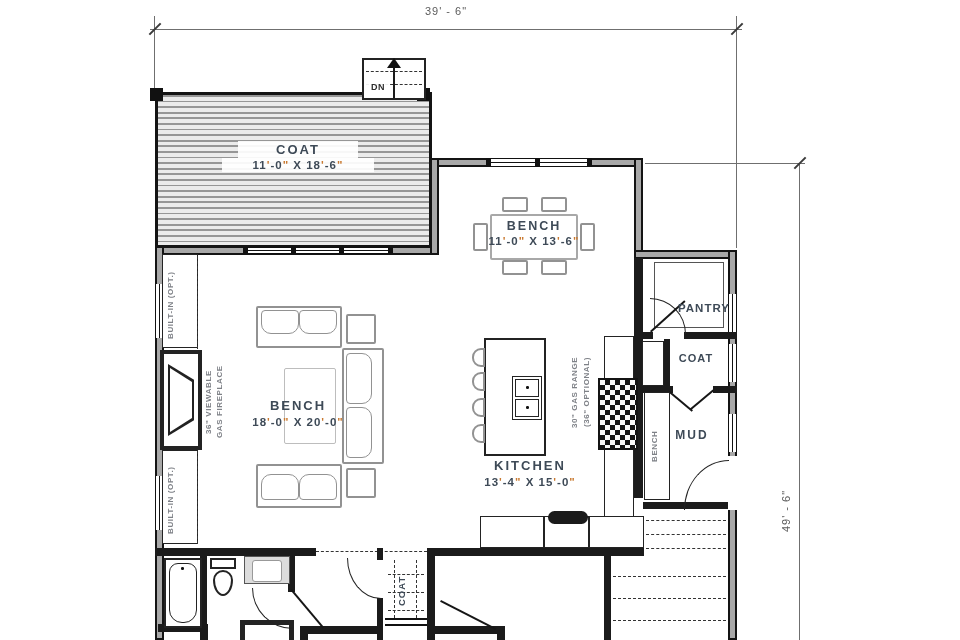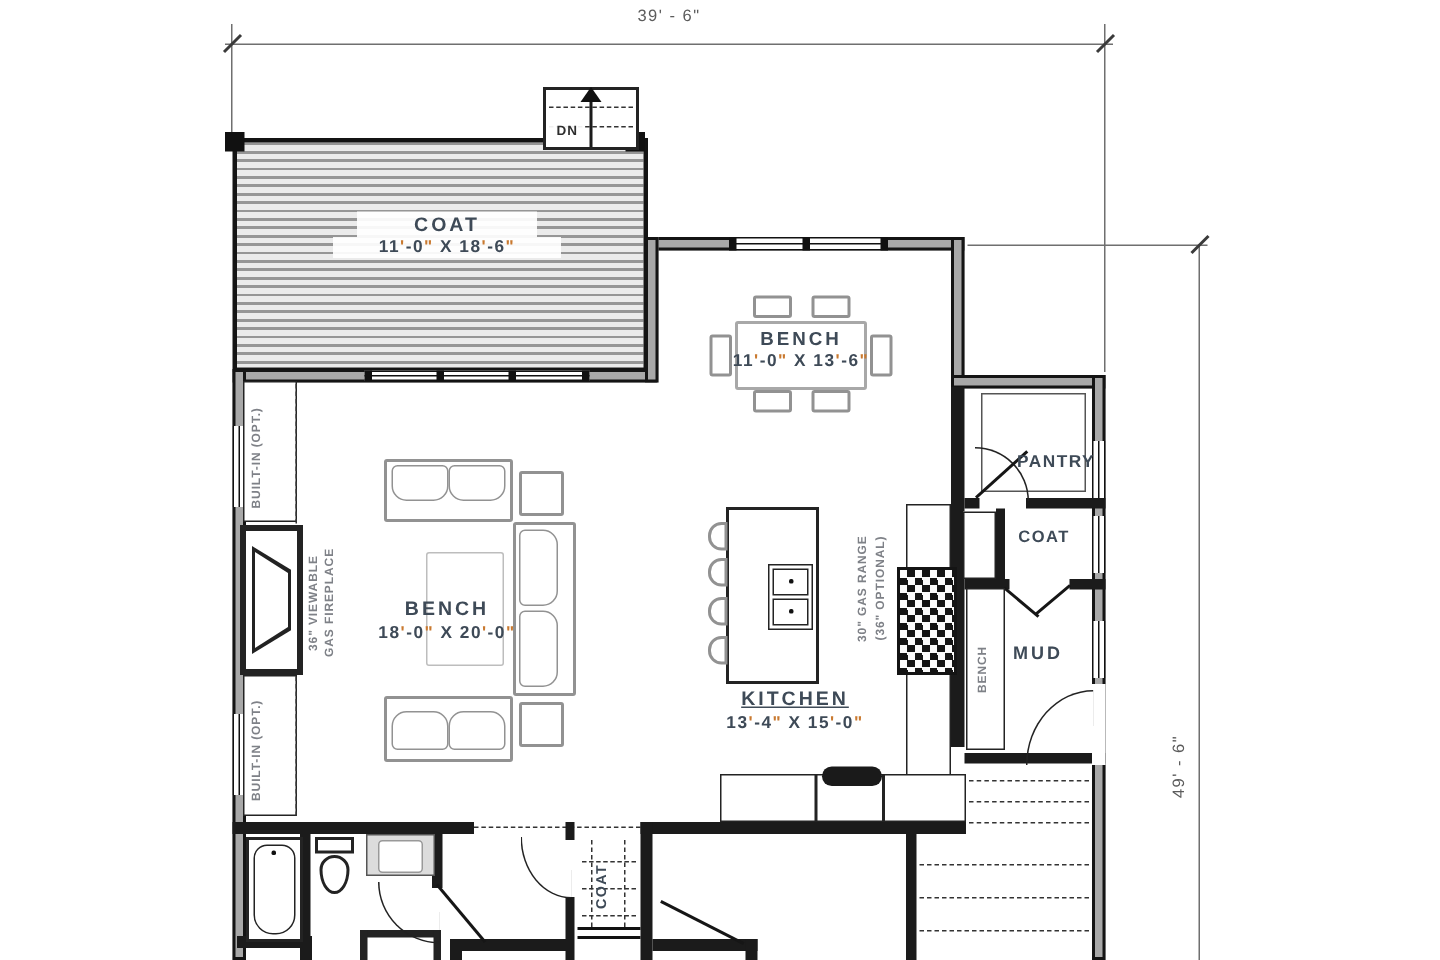--- a/index.html
+++ b/index.html
@@ -175,21 +175,21 @@
   <div class="dot" style="left:526px;top:386px;"></div>
   <div class="dot" style="left:526px;top:406px;"></div>
   <div class="furn" style="left:472px;top:348px;width:13px;height:19px;border-radius:9px 0 0 9px;"></div>
   <div class="furn" style="left:472px;top:372px;width:13px;height:19px;border-radius:9px 0 0 9px;"></div>
   <div class="furn" style="left:472px;top:398px;width:13px;height:19px;border-radius:9px 0 0 9px;"></div>
   <div class="furn" style="left:472px;top:424px;width:13px;height:19px;border-radius:9px 0 0 9px;"></div>
 
   <div class="ann vtext" style="left:570px;top:342px;height:100px;">30" GAS RANGE</div>
   <div class="ann vtext" style="left:582px;top:342px;height:100px;">(36" OPTIONAL)</div>
 
-  <div class="rname" style="left:470px;top:458px;width:120px;text-decoration:underline;">KITCHEN</div>
+  <div class="rname" style="left:470px;top:458px;width:120px;">KITCHEN</div>
   <div class="rsize accent-quotes" style="left:456px;top:476px;width:148px;">13<span class="q">'</span>-4<span class="q">"</span> X 15<span class="q">'</span>-0<span class="q">"</span></div>
 
   <div class="furnD" style="left:654px;top:262px;width:70px;height:66px;border-width:1.2px;border-color:#555;"></div>
   <div class="arc arc-tr" style="left:650px;top:298px;width:36px;height:36px;"></div>
   <div class="leaf" style="left:650px;top:331px;width:46px;transform:rotate(-42deg);"></div>
   <div class="rname" style="left:664px;top:302px;width:80px;font-size:11.5px;letter-spacing:1px;">PANTRY</div>
 
   <div class="furnD" style="left:642px;top:341px;width:22px;height:45px;border-width:1.4px;"></div>
   <div class="rname" style="left:666px;top:352px;width:60px;font-size:11px;letter-spacing:1px;">COAT</div>
   <div class="leaf" style="left:670px;top:391px;width:30px;transform:rotate(40deg);"></div>

